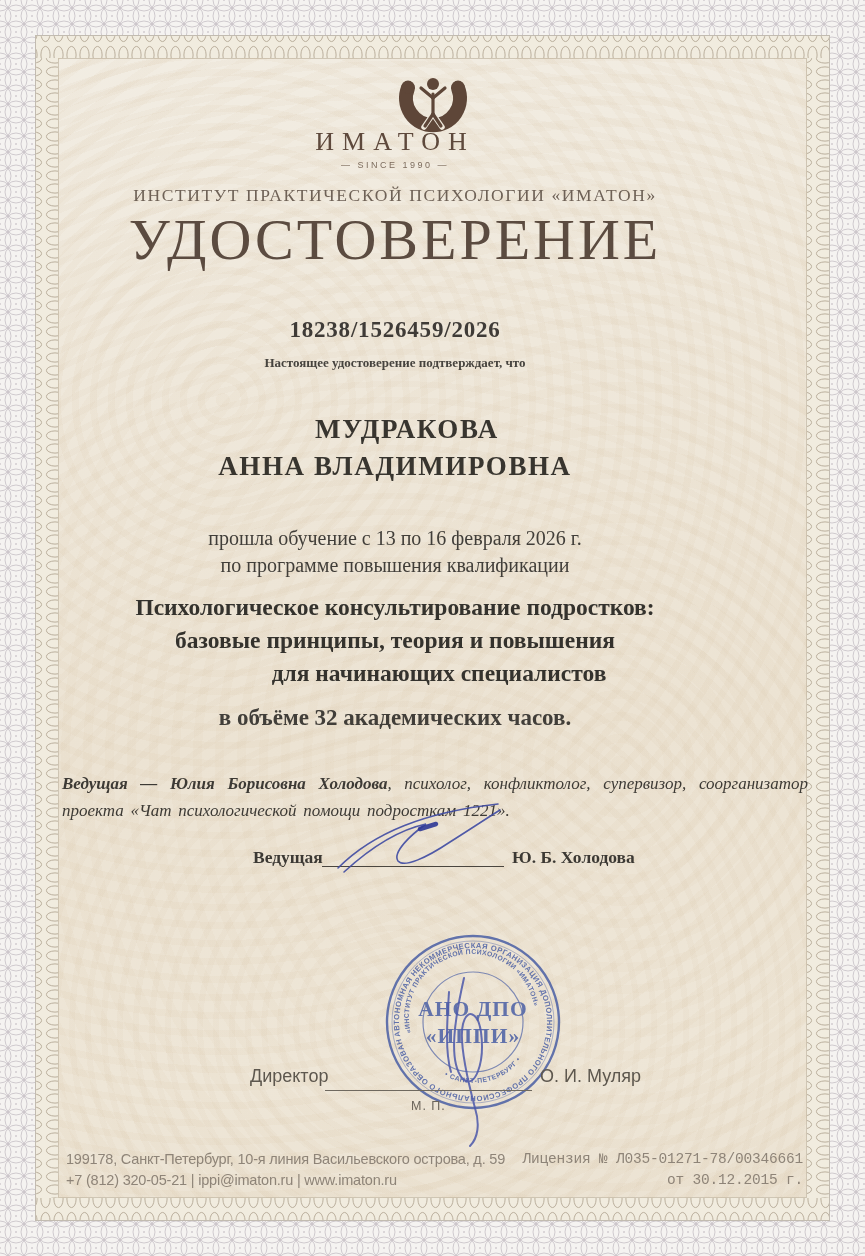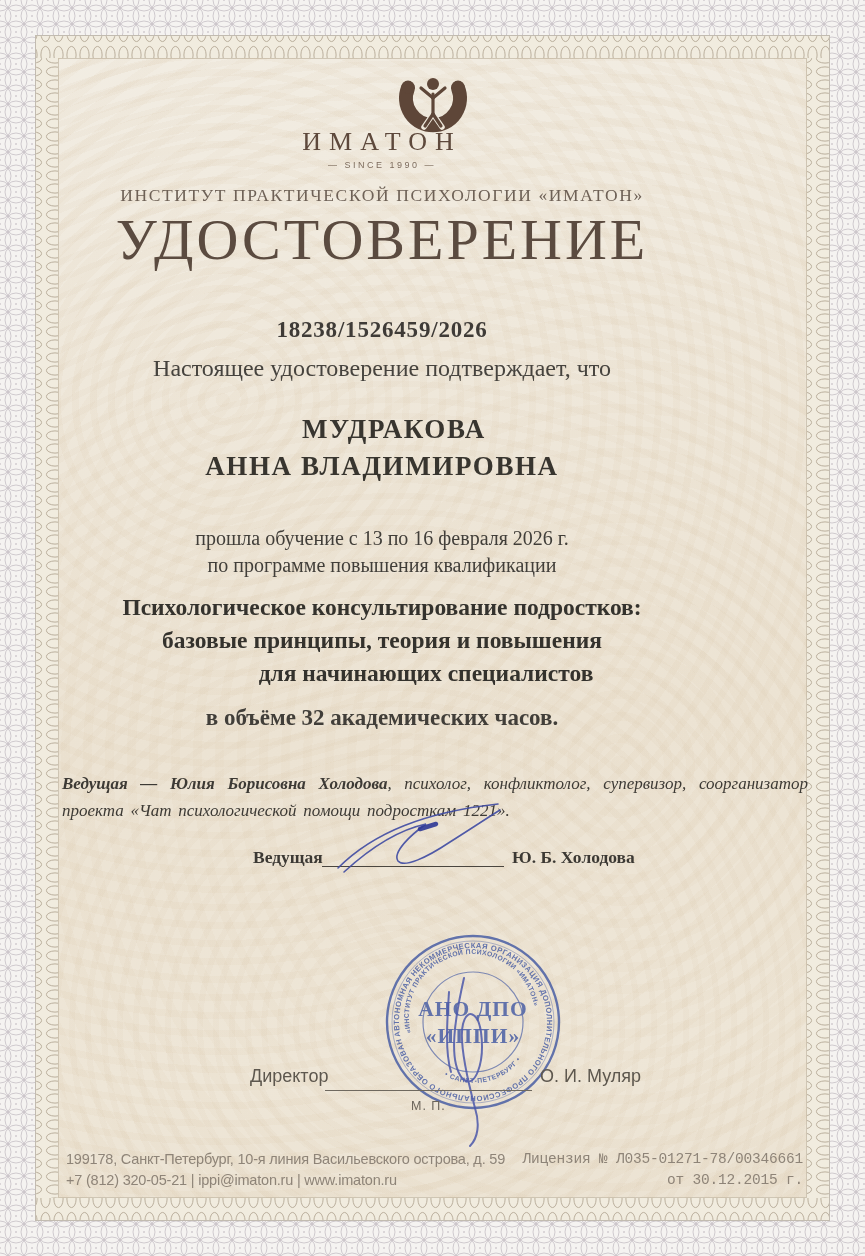--- a/index.html
+++ b/index.html
@@ -14,28 +14,28 @@
     background:linear-gradient(175deg,#f2ede3 0%,#efe8db 28%,#ece3d3 58%,#eee6d7 85%,#ebe2d2 100%);
   }
   .paper-texture{
     position:absolute;left:58px;top:58px;width:749px;height:1140px;z-index:2;pointer-events:none;
     background:
       repeating-radial-gradient(circle at 22% 30%, rgba(205,178,138,0.07) 0 7px, rgba(0,0,0,0) 7px 18px),
       repeating-radial-gradient(circle at 75% 62%, rgba(205,178,138,0.06) 0 9px, rgba(0,0,0,0) 9px 22px),
       repeating-radial-gradient(circle at 45% 85%, rgba(190,160,120,0.05) 0 6px, rgba(0,0,0,0) 6px 16px);
   }
   .content{position:absolute;left:0;top:0;width:865px;height:1256px;z-index:3;}
-  .line{position:absolute;left:3px;width:758px;text-align:center;white-space:nowrap;}
+  .line{position:absolute;left:16px;width:758px;text-align:center;white-space:nowrap;}
 
   .brand-word{top:127px;font-size:26px;letter-spacing:8px;color:#5e493c;font-weight:400;}
   .brand-since{top:160px;font-size:9px;letter-spacing:2.5px;color:#7d6c5d;font-family:"Liberation Sans",sans-serif;}
   .institute{top:185px;font-size:17.5px;letter-spacing:1.6px;color:#6e6156;}
   .cert-title{top:206px;font-size:58px;letter-spacing:3px;color:#5b4b40;font-weight:400;}
   .cert-number{top:317px;font-size:23px;font-weight:bold;letter-spacing:0.8px;color:#3f3b37;}
-  .confirm{top:355px;font-size:24px;color:#46433e;}
+  .confirm{top:355px;font-size:13px;color:#46433e;font-weight:bold;}
   .holder1{top:414px;font-size:27px;font-weight:bold;letter-spacing:1.6px;color:#38352f;margin-left:12px;}
   .holder2{top:451px;font-size:27px;font-weight:bold;letter-spacing:1.6px;color:#38352f;}
   .train1{top:527px;font-size:20px;color:#413e39;}
   .train2{top:554px;font-size:20px;color:#413e39;}
   .prog1{top:594px;font-size:23.5px;font-weight:bold;color:#34322d;}
   .prog2{top:627px;font-size:23.5px;font-weight:bold;color:#34322d;}
   .prog3{top:660px;font-size:23.5px;font-weight:bold;color:#34322d;margin-left:44px;}
   .volume{top:705px;font-size:23px;color:#413e39;font-weight:bold;}
 
   .leader-par{

